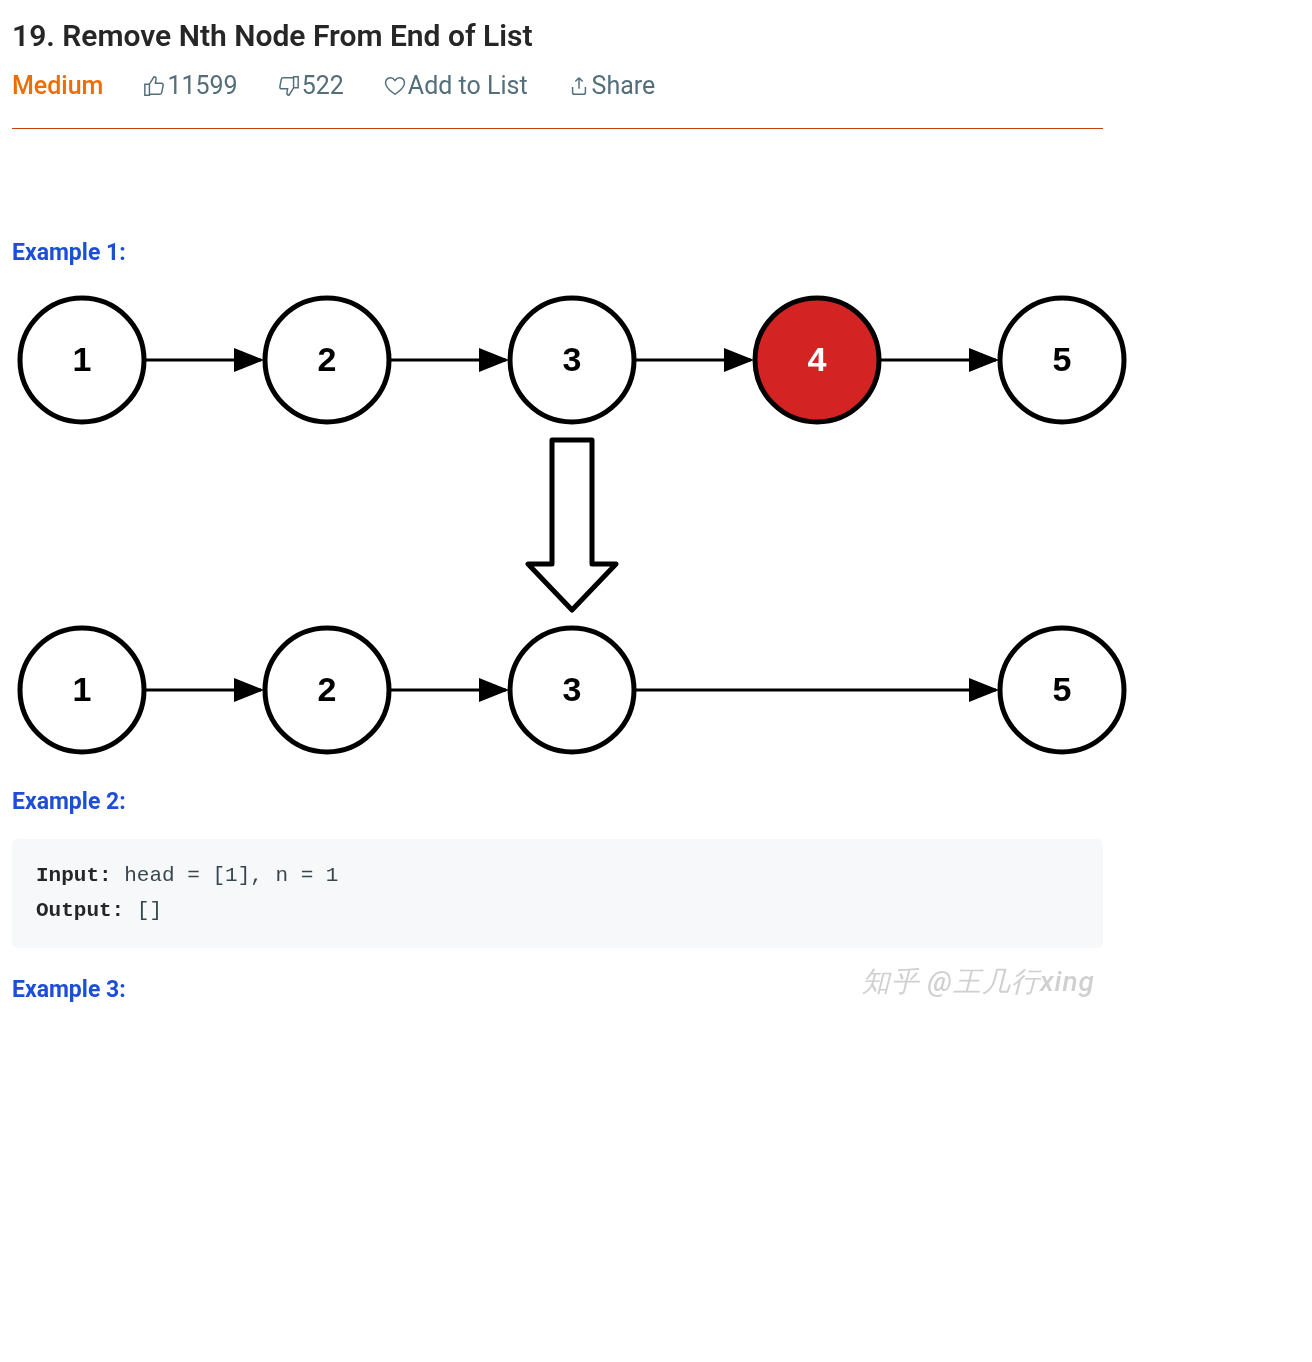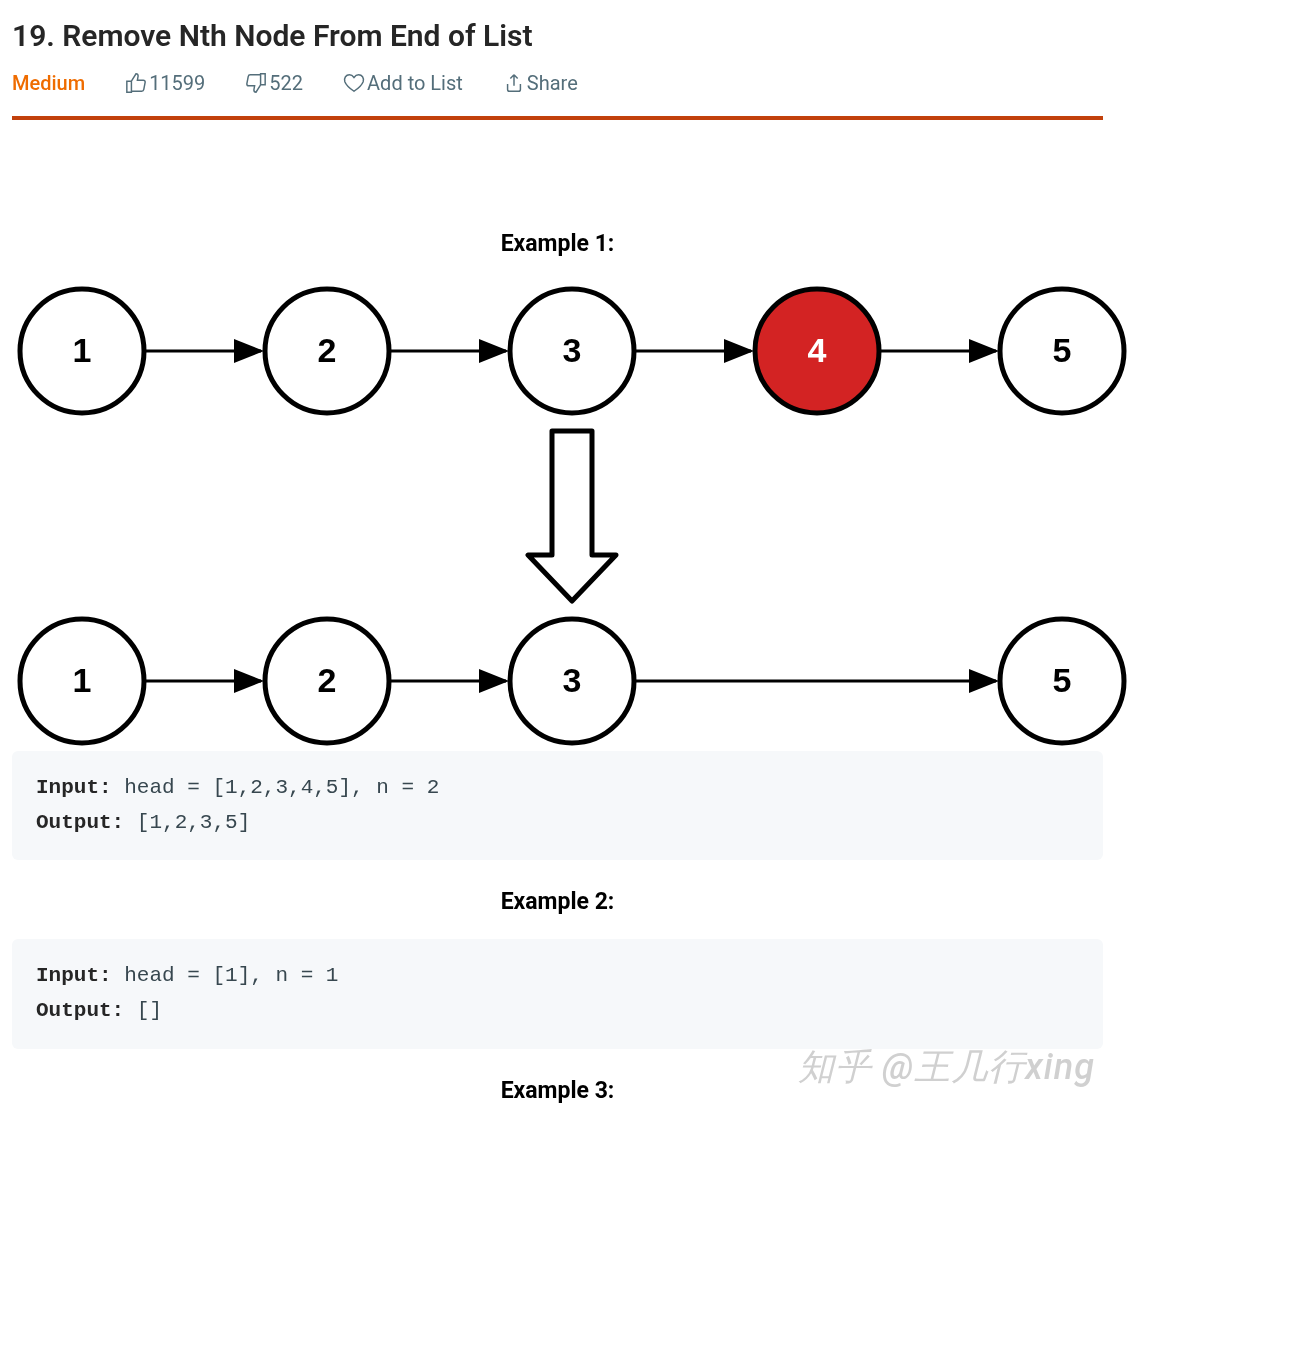--- a/index.html
+++ b/index.html
@@ -25,23 +25,23 @@
     color: #262626;
     margin: 6px 0 18px 0;
   }
 
   
   .meta {
     display: flex;
     align-items: center;
     gap: 40px;
     color: #546e7a;
-    font-size: 20px;
-    padding-bottom: 21px;
-    border-bottom: 4px solid #c2410c;
+    font-size: 25px;
+    padding-bottom: 28px;
+    border-bottom: 1px solid #c2410c;
   }
   .difficulty {
     color: #ef6c00;
     font-weight: 500;
   }
   .meta-item {
     display: inline-flex;
     align-items: center;
     gap: 2px;
     color: #546e7a;
@@ -63,24 +63,23 @@
     padding: 2px 8px;
     font-family: "SFMono-Regular", Consolas, "Liberation Mono", Menlo, monospace;
     font-size: 21px;
   }
   code.inline sup { font-size: 0.7em; }
 
   
   .example-heading {
     font-size: 23px;
     font-weight: 700;
-    color: #000000;
+    color: #1d4ed8;
     margin-top: 110px;
     margin-bottom: 24px;
-    text-align: center;
   }
   .example-heading.tight { margin-top: 28px; }
 
   
   .diagram {
     margin: 4px 0 0 0;
   }
   .diagram svg { display:block; }
 
   
@@ -94,22 +93,22 @@
     line-height: 1.65;
     color: #37474f;
     overflow: auto;
   }
   pre.codeblock .label { font-weight: 700; color:#262626; }
 
   
   .watermark {
     position: absolute;
     right: 20px;
-    bottom: 12px;
-    font-size: 36px;
+    bottom: 2px;
+    font-size: 28px;
     color: rgba(120,120,120,0.35);
     font-weight: 500;
     font-style: italic;
     letter-spacing: 1px;
     pointer-events: none;
   }
 </style>
 </head>
 <body>
 
@@ -203,22 +202,20 @@
         <line x1="377" y1="400" x2="494" y2="400" stroke="#000" stroke-width="3" marker-end="url(#arrowhead)"></line>
         <g>
           <circle cx="1050" cy="400" r="62" fill="#ffffff" stroke="#000" stroke-width="5"></circle>
           <text x="1050" y="411" text-anchor="middle" font-size="34" font-weight="700" font-family="Arial" fill="#000">5</text>
         </g>
         <line x1="622" y1="400" x2="984" y2="400" stroke="#000" stroke-width="3" marker-end="url(#arrowhead)"></line>
         <polygon points="540,150 580,150 580,274 604,274 560,320 516,274 540,274" fill="#fff" stroke="#000" stroke-width="5" stroke-linejoin="round"></polygon>
       </svg>
   </div>
 
-  <pre class="codeblock"><span class="label">Input:</span> <span>head = [1,2,3,4,5], n = 2</span>
-<span class="label">Output:</span> <span>[1,2,3,5]</span></pre>
 
   <div class="example-heading tight">Example 2:</div>
   <pre class="codeblock"><span class="label">Input:</span> <span>head = [1], n = 1</span>
 <span class="label">Output:</span> <span>[]</span></pre>
 
   <div class="example-heading tight">Example 3:</div>
 
   <div class="watermark">知乎 @王几行xing</div>
 </div>
 

